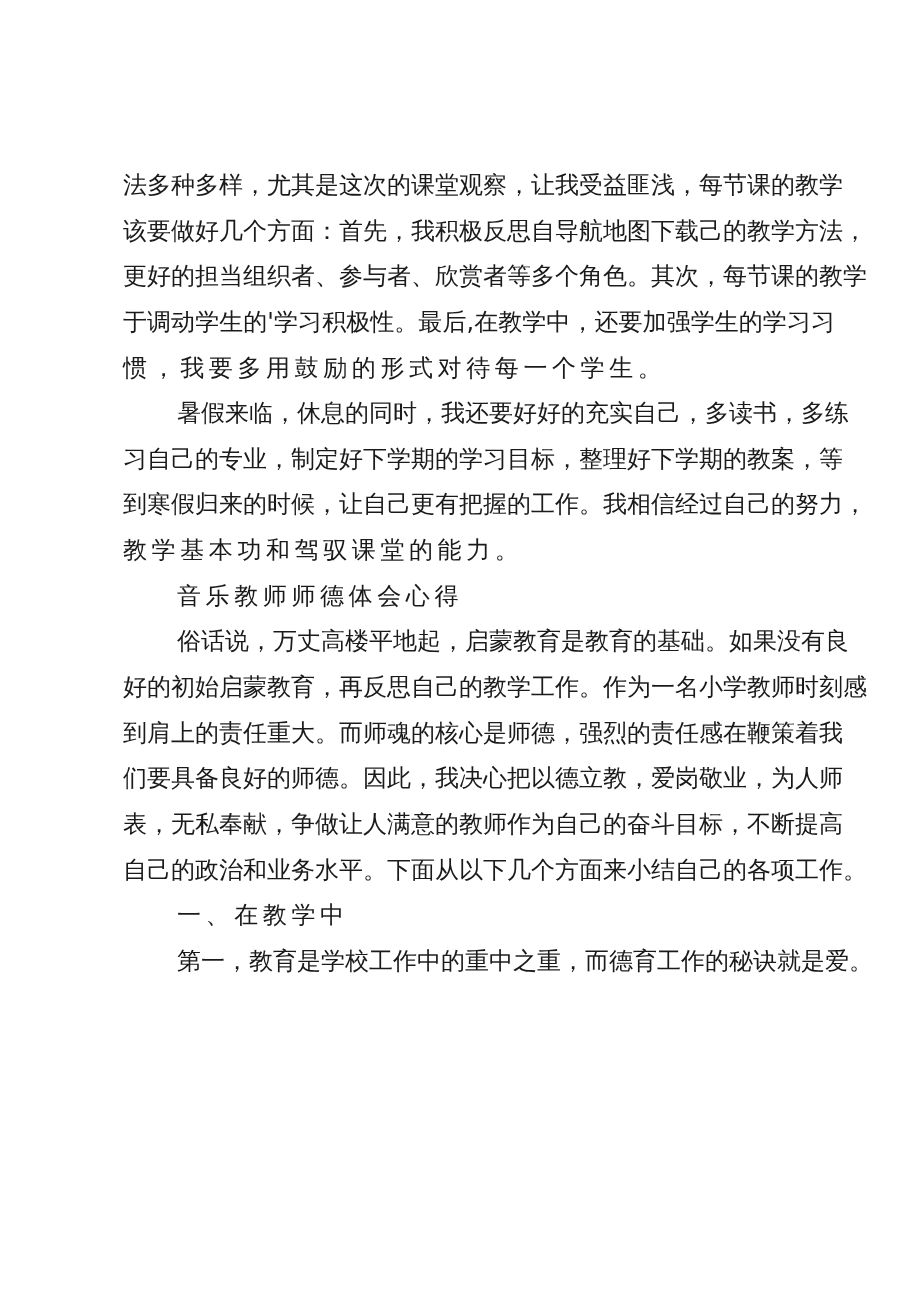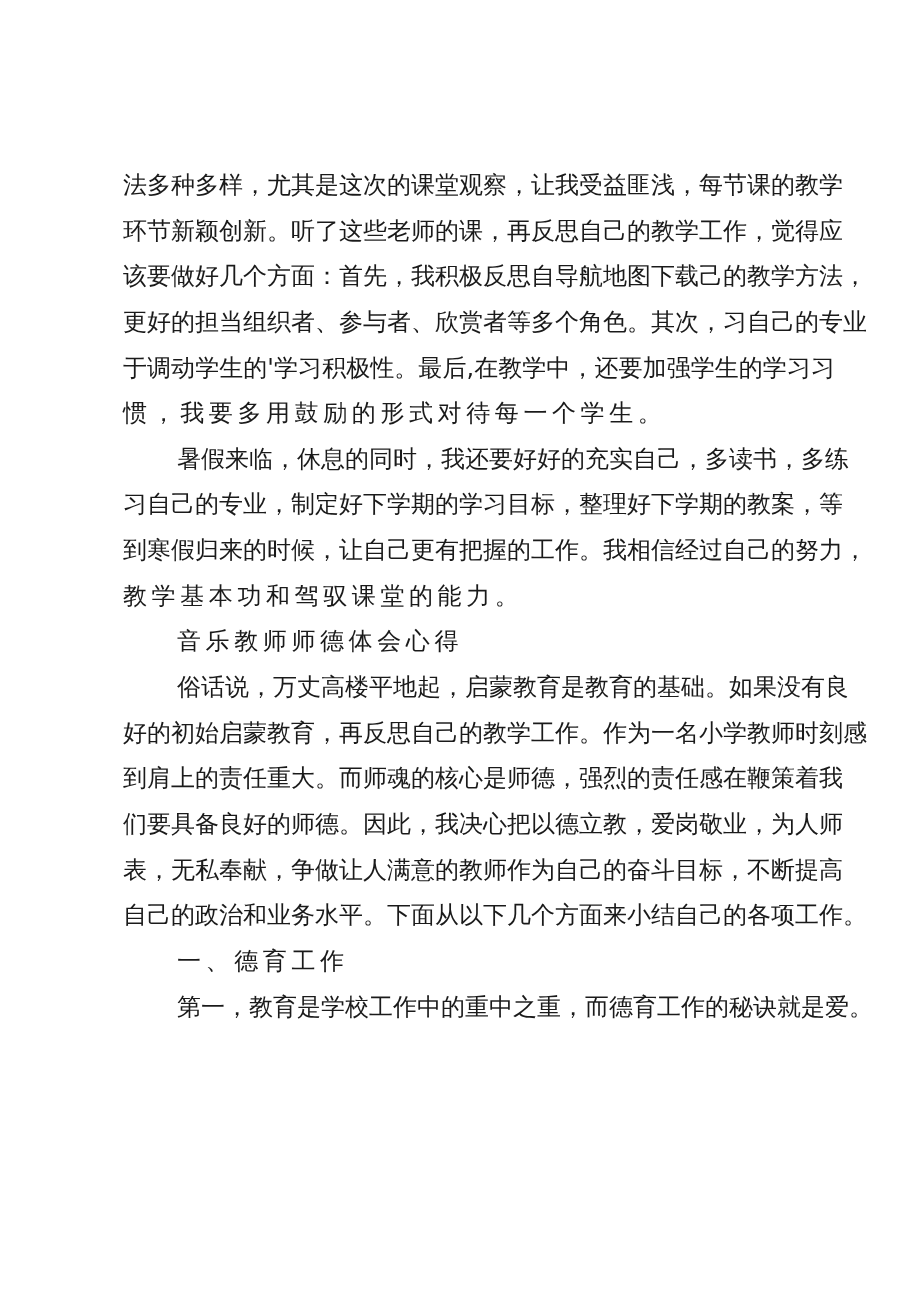--- a/index.html
+++ b/index.html
@@ -23,23 +23,22 @@
   .line.indent { padding-left: 54px; }
 </style>
 </head>
 <body>
 
 <div class="page">
   <div class="text-block">
 
     <div>
       <span class="line">法多种多样，尤其是这次的课堂观察，让我受益匪浅，每节课的教学</span>
-      <span class="line">环节新颖创新。听了这些老师的课，再反思自己的教学工作，觉得应</span>
       <span class="line">该要做好几个方面：首先，我积极反思自导航地图下载己的教学方法，</span>
-      <span class="line">更好的担当组织者、参与者、欣赏者等多个角色。其次，习自己的专业</span>
+      <span class="line">更好的担当组织者、参与者、欣赏者等多个角色。其次，每节课的教学</span>
       <span class="line">于调动学生的'学习积极性。最后,在教学中，还要加强学生的学习习</span>
       <span class="line last">惯，我要多用鼓励的形式对待每一个学生。</span>
     </div>
 
     <div>
       <span class="line indent">暑假来临，休息的同时，我还要好好的充实自己，多读书，多练</span>
       <span class="line">习自己的专业，制定好下学期的学习目标，整理好下学期的教案，等</span>
       <span class="line">到寒假归来的时候，让自己更有把握的工作。我相信经过自己的努力，</span>
       <span class="line last">教学基本功和驾驭课堂的能力。</span>
     </div>
@@ -51,20 +50,20 @@
     <div>
       <span class="line indent">俗话说，万丈高楼平地起，启蒙教育是教育的基础。如果没有良</span>
       <span class="line">好的初始启蒙教育，再反思自己的教学工作。作为一名小学教师时刻感</span>
       <span class="line">到肩上的责任重大。而师魂的核心是师德，强烈的责任感在鞭策着我</span>
       <span class="line">们要具备良好的师德。因此，我决心把以德立教，爱岗敬业，为人师</span>
       <span class="line">表，无私奉献，争做让人满意的教师作为自己的奋斗目标，不断提高</span>
       <span class="line">自己的政治和业务水平。下面从以下几个方面来小结自己的各项工作。</span>
     </div>
 
     <div>
-      <span class="line indent last">一、德育工作</span>
+      <span class="line indent last">一、在教学中</span>
     </div>
 
     <div>
       <span class="line indent">第一，教育是学校工作中的重中之重，而德育工作的秘诀就是爱。</span>
     </div>
   </div>
 </div>
 
 </body></html>

